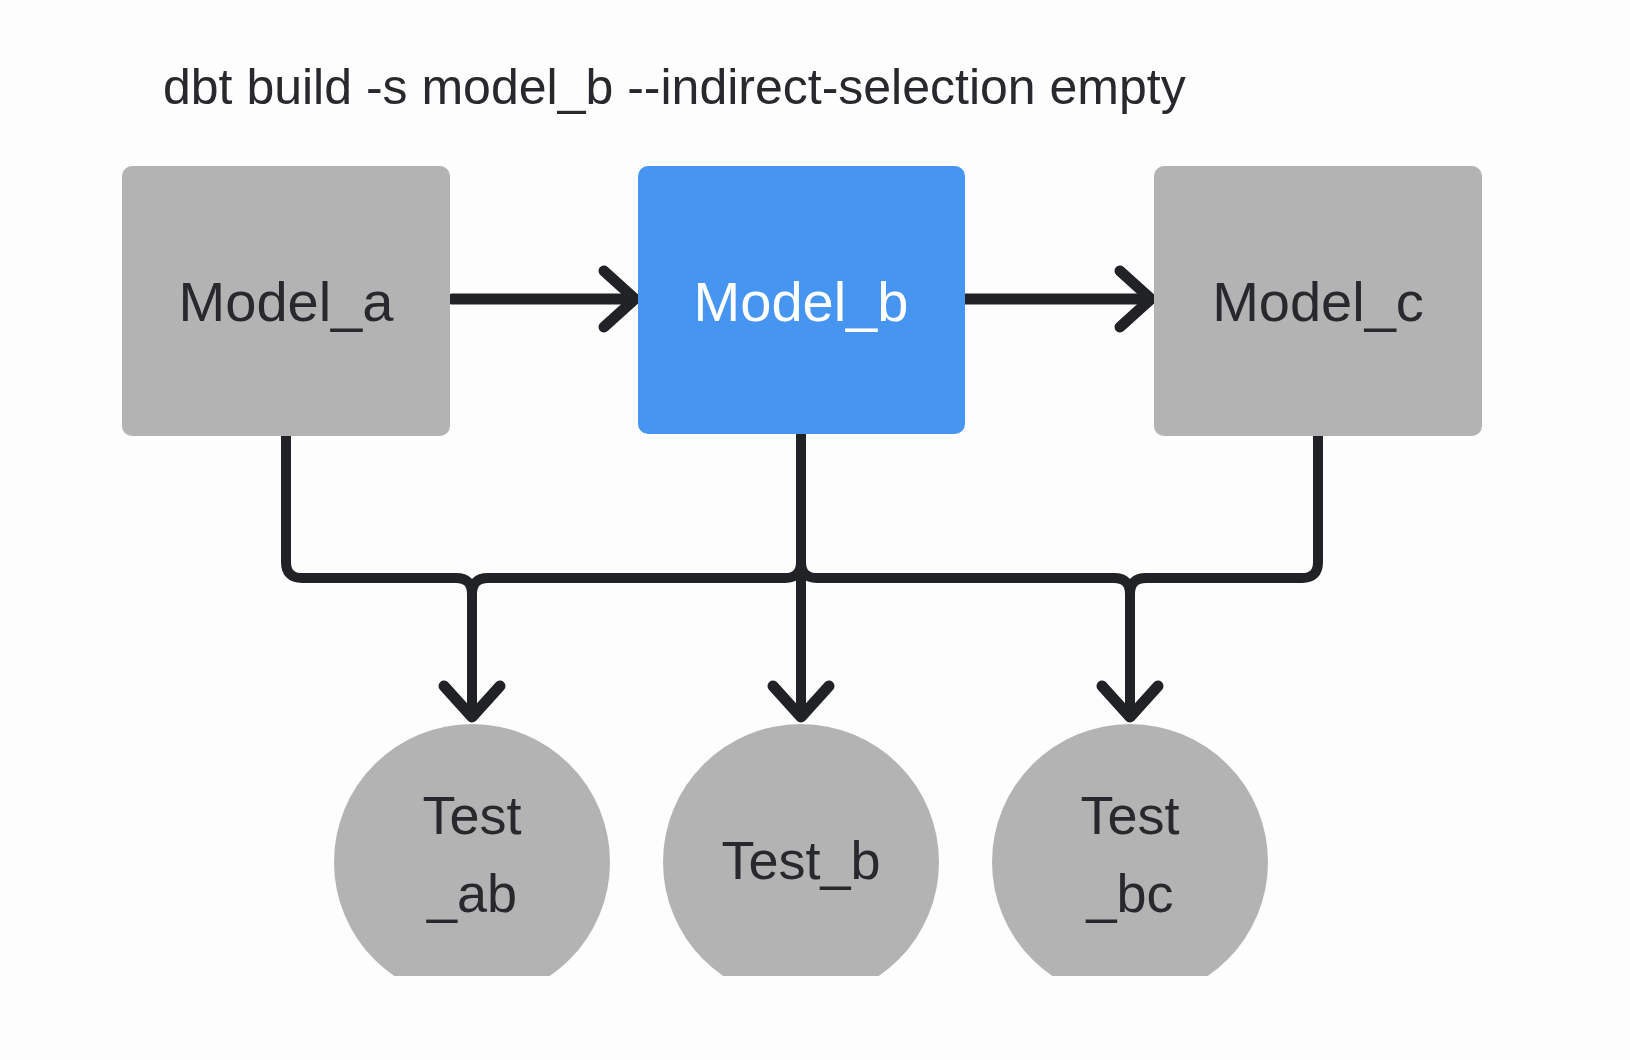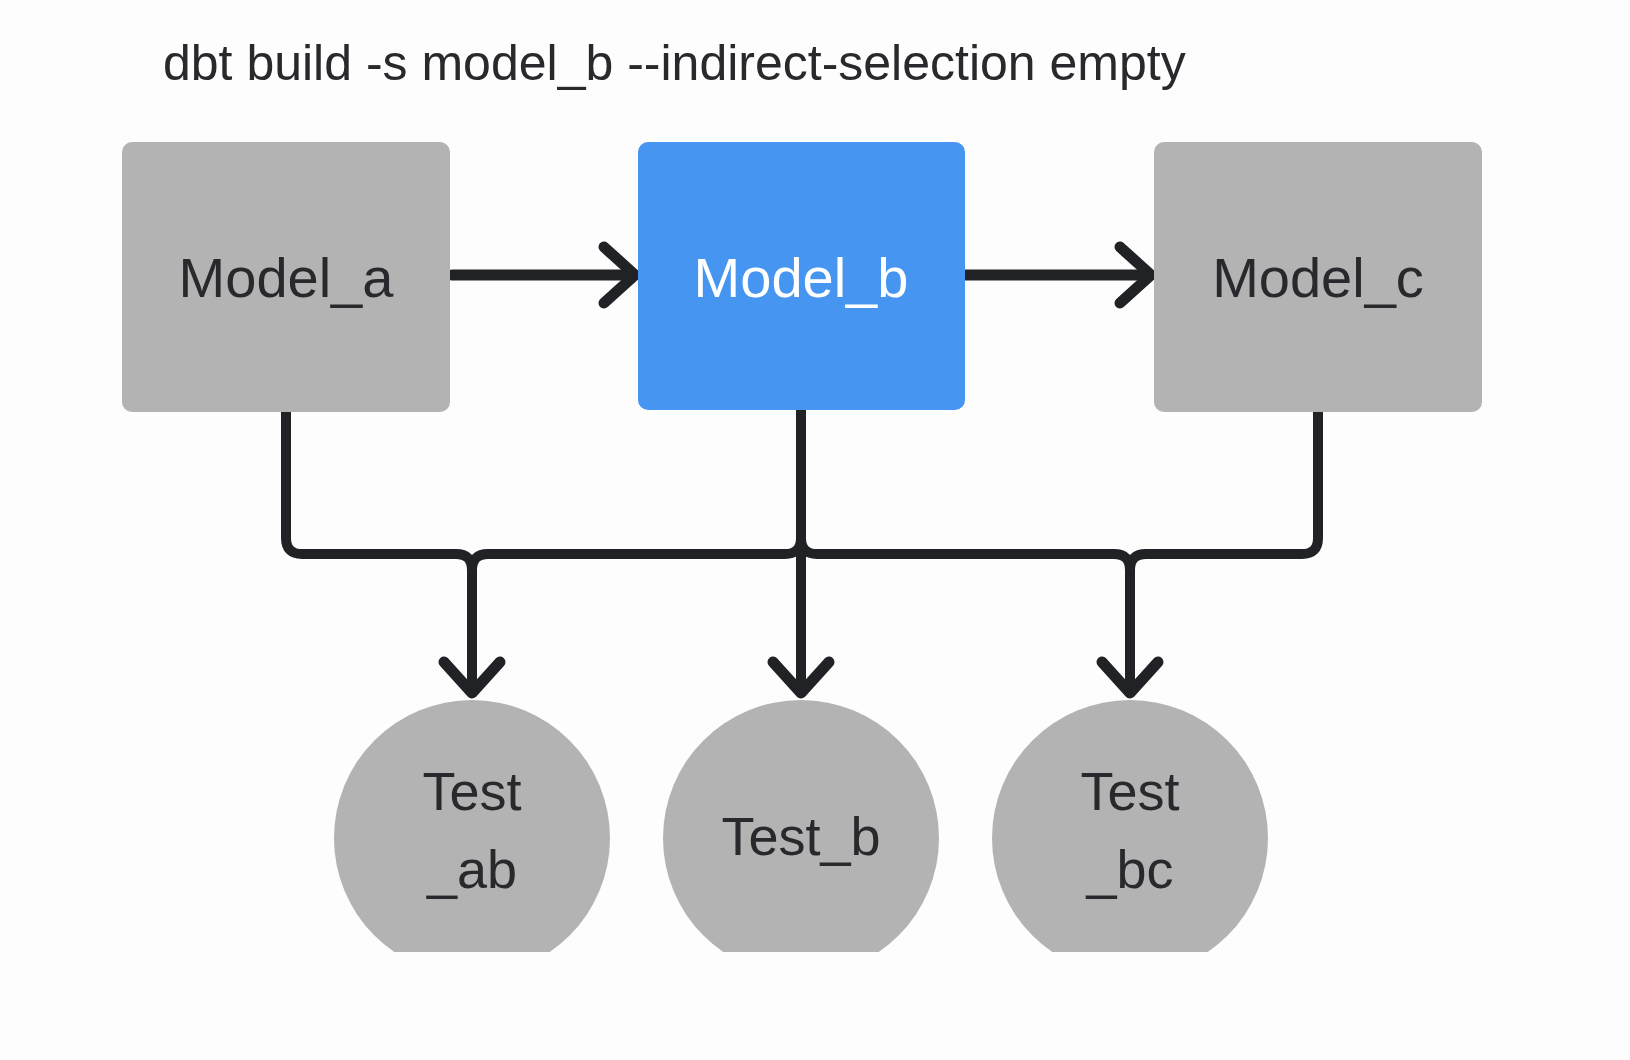--- a/index.html
+++ b/index.html
@@ -6,20 +6,21 @@
     margin: 0;
     padding: 0;
     background: #fdfdfd;
   }
   .page {
     position: relative;
     width: 1630px;
     height: 952px;
     background: #fdfdfd;
     overflow: hidden;
+    margin-top: 24px;
   }
   svg { display: block; }
   .title-text {
     font-family: "Liberation Sans", "DejaVu Sans", sans-serif;
     font-size: 50px;
     font-weight: 500;
     letter-spacing: 0px;
   }
   .node-label {
     font-family: "Liberation Sans", "DejaVu Sans", sans-serif;

